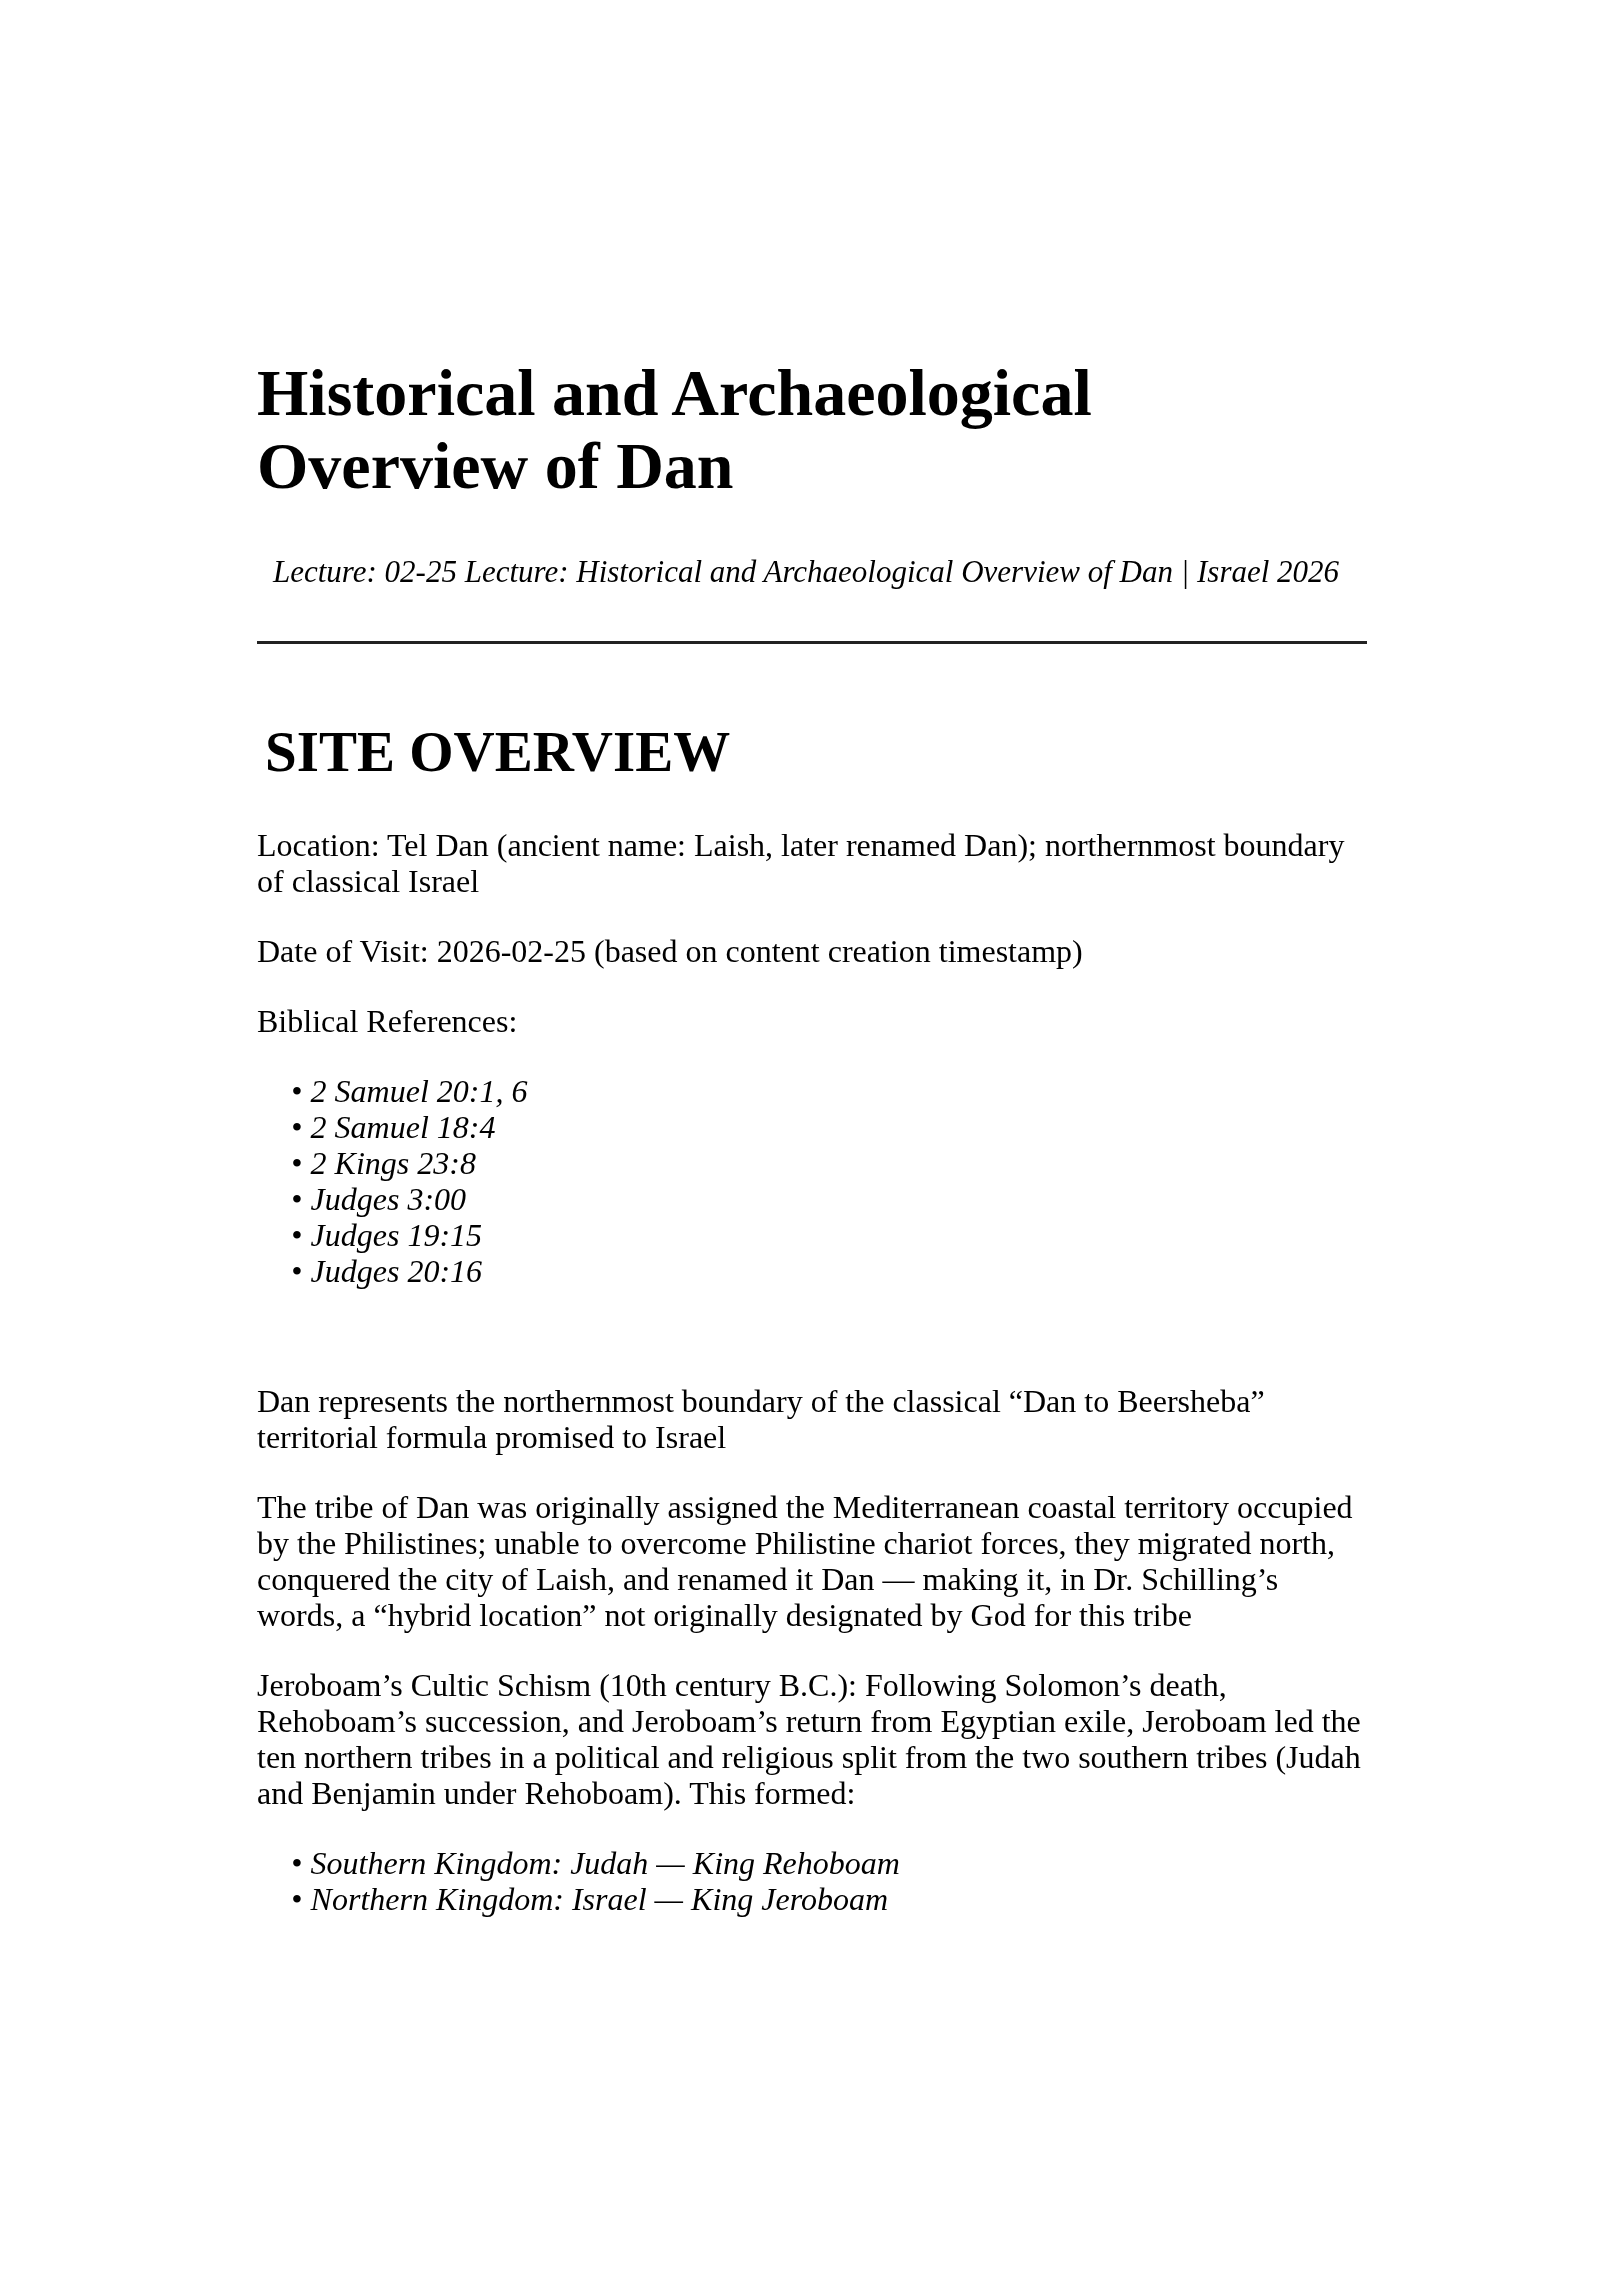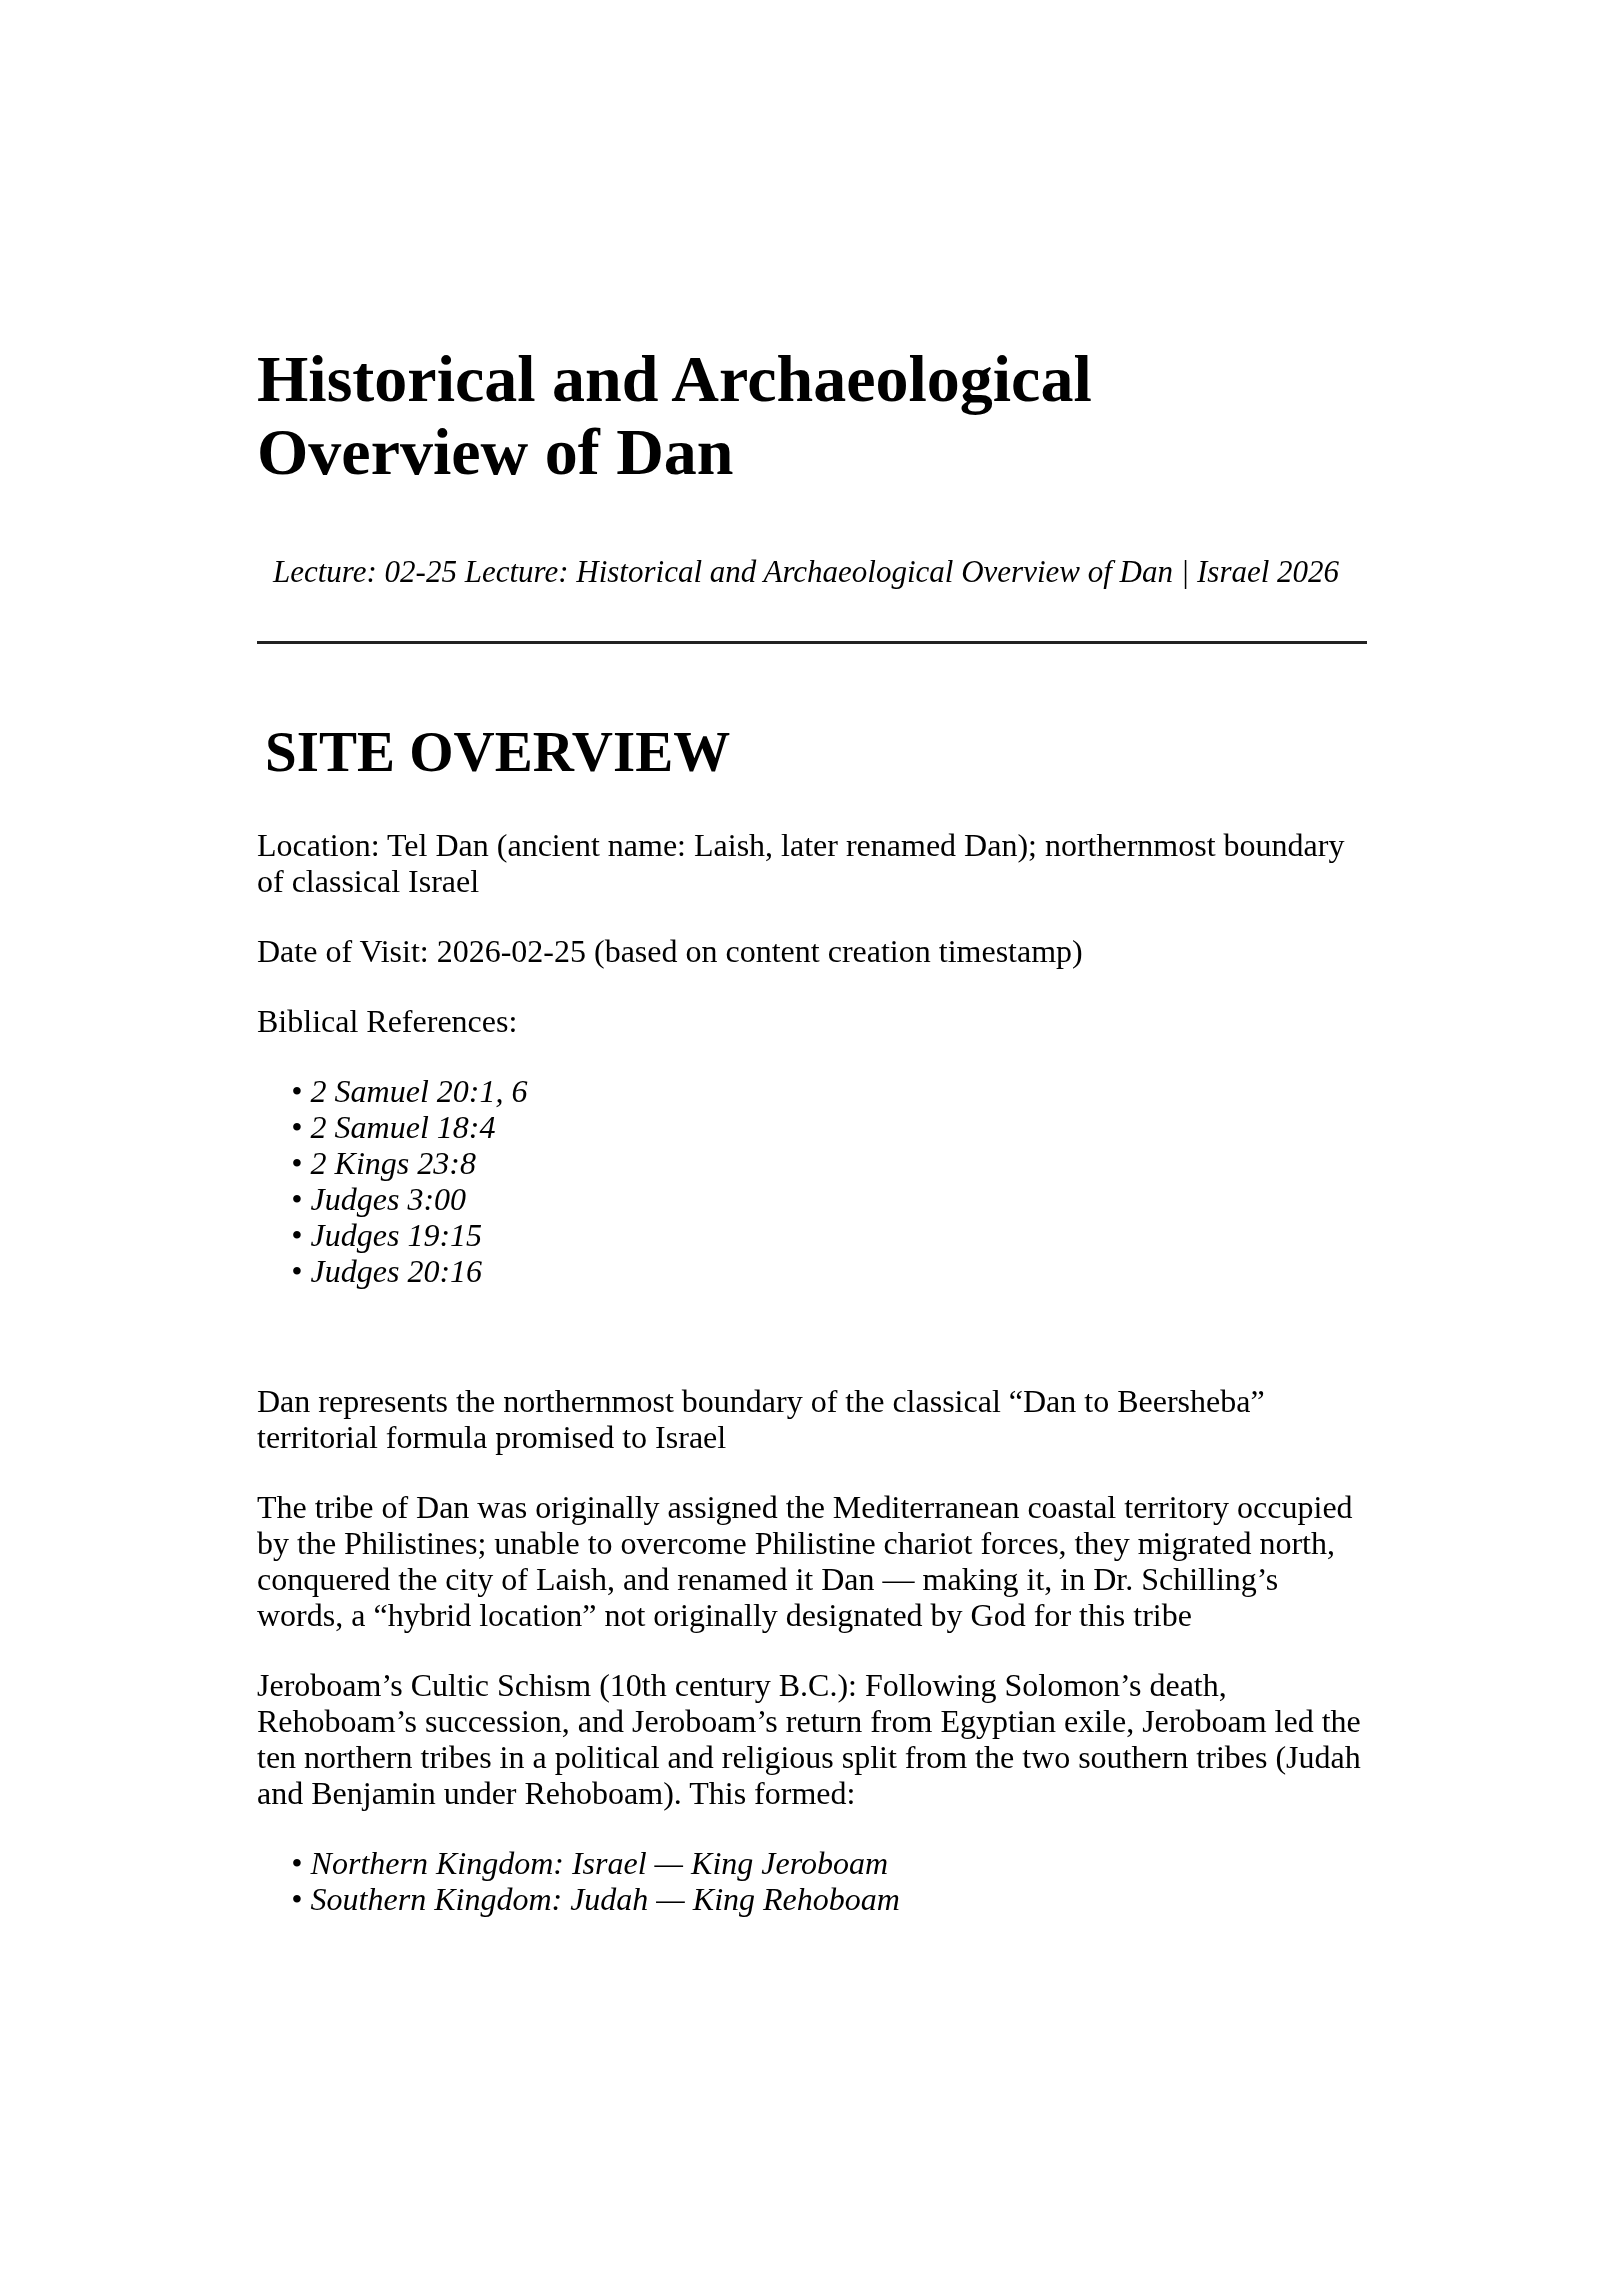--- a/index.html
+++ b/index.html
@@ -17,21 +17,21 @@
   }
   .page {
     position: absolute;
     left: 257px;
     top: 0;
     width: 1112px;
   }
   .doc-title {
     margin: 0;
     position: absolute;
-    top: 342px;
+    top: 356px;
     left: 0;
     width: 1112px;
     font-size: 66px;
     line-height: 73px;
     font-weight: bold;
   }
   .doc-subtitle {
     margin: 16px;
     position: absolute;
     top: 538px;
@@ -119,19 +119,19 @@
 
   <section class="section" id="historical-significance">
     <div class="gap-h2"></div>
     <p>Dan represents the northernmost boundary of the classical “Dan to Beersheba” territorial formula promised to Israel</p>
     <div class="gap-p"></div>
     <p>The tribe of Dan was originally assigned the Mediterranean coastal territory occupied by the Philistines; unable to overcome Philistine chariot forces, they migrated north, conquered the city of Laish, and renamed it Dan — making it, in Dr. Schilling’s words, a “hybrid location” not originally designated by God for this tribe</p>
     <div class="gap-p"></div>
     <p>Jeroboam’s Cultic Schism (10th century B.C.): Following Solomon’s death, Rehoboam’s succession, and Jeroboam’s return from Egyptian exile, Jeroboam led the ten northern tribes in a political and religious split from the two southern tribes (Judah and Benjamin under Rehoboam). This formed:</p>
     <div class="gap-p"></div>
     <ul>
+      <li><span class="bullet">•</span><span>Southern Kingdom: Judah — King Rehoboam</span></li>
       <li><span class="bullet">•</span><span>Northern Kingdom: Israel — King Jeroboam</span></li>
-      <li><span class="bullet">•</span><span>Southern Kingdom: Judah — King Rehoboam</span></li>
     </ul>
   </section>
 
 </div>
 
 
 </body></html>

